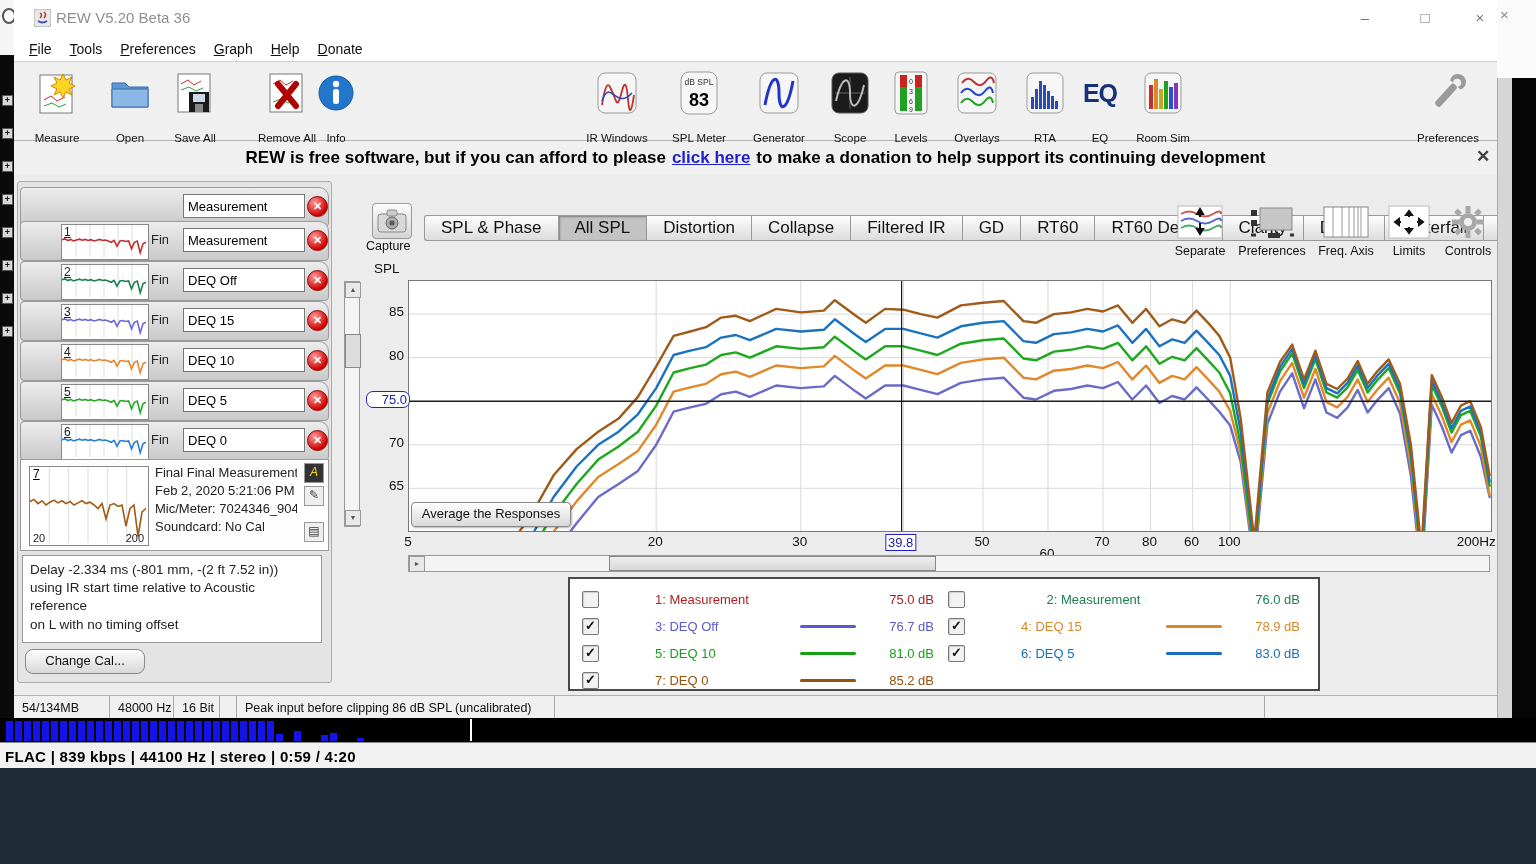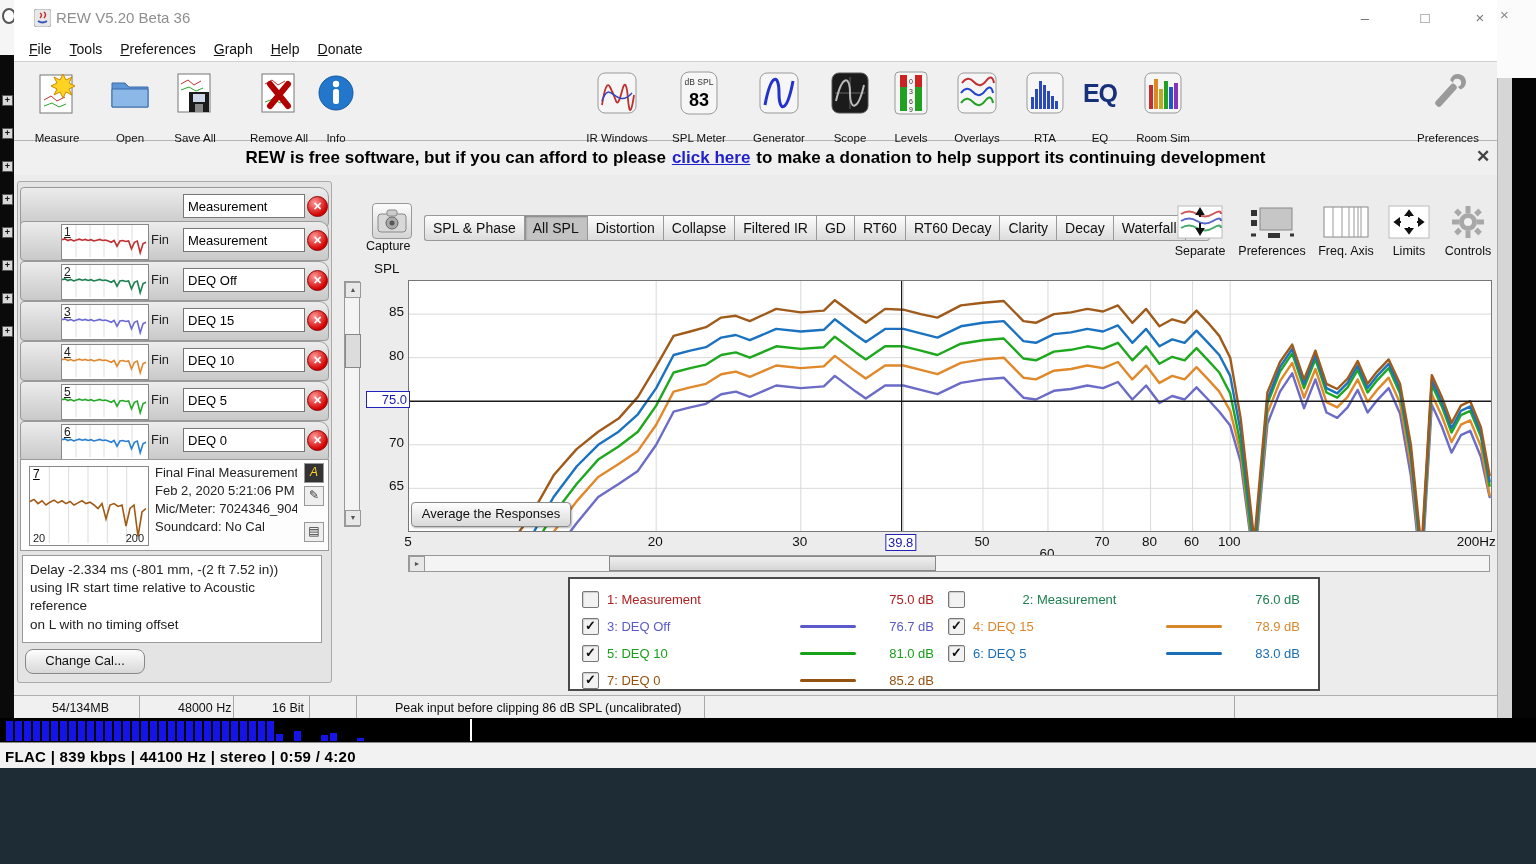--- a/index.html
+++ b/index.html
@@ -46,21 +46,21 @@
   .sel-line{position:absolute;left:134px;font-size:13px;color:#222;width:142px;white-space:nowrap;overflow:hidden;}
   .sel-ico{position:absolute;left:283px;width:18px;height:18px;border:1px solid #999;background:#eee;text-align:center;font-size:12px;line-height:17px;color:#333;}
   #notes-box{left:8px;top:380px;width:300px;height:88px;background:#fff;border:1px solid #999;position:absolute;
     font-size:13.5px;color:#222;padding:5px 7px;box-sizing:border-box;white-space:pre-line;line-height:1.35;}
   #changecal{left:11px;top:474px;width:118px;height:23px;position:absolute;background:linear-gradient(#fdfdfd,#d8d8d8);
     border:1px solid #888;border-radius:8px;font-size:13px;color:#111;text-align:center;line-height:22px;}
   
   #capture-btn{left:358px;top:28px;width:38px;height:34px;position:absolute;background:linear-gradient(#fcfcfc,#d5d5d5);border:1px solid #999;border-radius:4px;display:flex;align-items:center;justify-content:center;}
   #capture-lab{left:352px;top:64px;position:absolute;font-size:12.5px;color:#111;}
   #tabs-row{left:410px;top:40px;position:absolute;display:flex;}
-  .gtab{height:24px;line-height:24px;padding:0 8px;font-size:14px;color:#111;background:linear-gradient(#fdfdfd,#dcdcdc);
+  .gtab{height:24px;line-height:24px;padding:0 16px;font-size:17px;color:#111;background:linear-gradient(#fdfdfd,#dcdcdc);
     border:1px solid #999;border-right:none;white-space:nowrap;}
   .gtab:first-child{border-radius:3px 0 0 3px;}
   .gtab:last-child{border-right:1px solid #999;border-radius:0 3px 3px 0;}
   .gtab.active{background:#c3c3c3;box-shadow:inset 1px 1px 2px rgba(0,0,0,.35);}
   .gtool{position:absolute;top:28px;text-align:center;width:72px;}
   .gtool .ic{height:38px;display:flex;align-items:center;justify-content:center;}
   .gtool .lb{font-size:12.5px;color:#111;margin-top:3px;white-space:nowrap;}
   #spl-title{left:360px;top:86px;position:absolute;font-size:13.5px;color:#111;}
   
   #vscroll{left:330px;top:106px;width:16px;height:246px;position:absolute;background:#f4f4f4;border:1px solid #999;box-sizing:border-box;}
@@ -77,26 +77,26 @@
   .cursor-lab{background:#fff;border:1px solid #2222bb;color:#1a1aa6;padding:0 2px;font-size:13px;}
   #ycur{position:absolute;left:352px;width:38px;text-align:right;}
   #avg-btn{left:396px;top:326px;width:158px;height:23px;position:absolute;background:linear-gradient(#fefefe,#d9d9d9);
     border:1px solid #888;border-radius:4px;font-size:13px;color:#111;text-align:center;line-height:22px;box-shadow:1px 1px 2px rgba(0,0,0,.3);}
   
   #legend{left:554px;top:402px;width:748px;height:110px;position:absolute;background:#fff;border:2px solid #4a4a4a;}
   .lrow{position:absolute;height:24px;display:flex;align-items:center;width:352px;}
   .cb{width:15px;height:15px;border:1px solid #777;background:#f2f2f2;border-radius:2px;margin-right:8px;
       font-size:13px;line-height:14px;text-align:center;color:#111;box-shadow:inset 1px 1px 1px rgba(0,0,0,.15);}
   .cb.checked::before{content:"✓";font-weight:bold;}
-  .ll{flex:1;font-size:13px;}
+  .ll{flex:1;font-size:13px;margin-left:48px;}
   .lline{width:56px;height:3px;margin-right:14px;border-radius:2px;}
   .lval{width:64px;text-align:right;font-size:13px;}
   
   #statusbar{left:0;top:695px;width:1483px;height:23px;position:absolute;background:#f0f0f0;border-top:1px solid #b0b0b0;display:flex;font-size:12.5px;color:#111;}
-  .scell{border-right:1px solid #a8a8a8;display:flex;align-items:center;padding:0 8px;box-sizing:border-box;white-space:nowrap;overflow:hidden;margin-left:30px;}
+  .scell{border-right:1px solid #a8a8a8;display:flex;align-items:center;padding:0 8px;box-sizing:border-box;white-space:nowrap;overflow:hidden;}
   
   #spectrum-bar{left:0;top:718px;width:1536px;height:24px;background:#000;}
   #spectrum{position:absolute;left:6px;bottom:1px;height:22px;display:flex;align-items:flex-end;gap:2px;}
   #spec-sep{position:absolute;left:470px;top:1px;width:2px;height:22px;background:#fff;}
   #player-bar{left:0;top:742px;width:1536px;height:26px;background:#f2f2f2;border-top:1px solid #888;display:flex;align-items:center;}
   #player-text{margin-left:5px;font-size:15px;font-weight:bold;color:#000;letter-spacing:.3px;}
   
   #taskbar{left:0;top:768px;width:1536px;height:96px;background:#1d2c35;}
   
   #right-top{left:1497px;top:0;width:39px;height:78px;background:#fbfbfb;position:absolute;}
@@ -171,21 +171,21 @@
             <rect x="5" y="4" width="32" height="38" fill="#fff" stroke="#777"></rect>
         <path d="M8 14 L15 10 L21 15 L28 11" stroke="#c03030" fill="none"></path>
             <path d="M8 20 L16 17 L23 21 L30 18" stroke="#28a828" fill="none"></path>
         <rect x="16" y="22" width="20" height="20" fill="#1a1a1a"></rect>
             <rect x="20" y="24" width="12" height="8" fill="#cfd8e8"></rect>
             <rect x="22" y="34" width="8" height="8" fill="#888"></rect>
           </svg>
       </div>
         <div class="lb">Save All</div>
     </div>
-    <div class="tbtn" style="left:228px;width:74px">
+    <div class="tbtn" style="left:236px;width:74px">
       <div class="ic">
         <svg width="44" height="46">
             <rect x="5" y="4" width="32" height="38" fill="#fff" stroke="#777"></rect>
         <path d="M8 14 L15 10 L21 15 L28 11" stroke="#c03030" fill="none"></path>
             <path d="M8 32 L16 29 L23 33 L30 30" stroke="#28a828" fill="none"></path>
         <path d="M13 14 L31 36 M31 14 L13 36" stroke="#b00000" stroke-width="6" stroke-linecap="round"></path>
           </svg>
       </div>
         <div class="lb">Remove All</div>
     </div>
@@ -577,21 +577,21 @@
           <line x1="0" y1="120.20905923344948" x2="1082" y2="120.20905923344948" stroke="#1a1a1a" stroke-width="1.6"></line>
           <line x1="492.6009785583036" y1="0" x2="492.6009785583036" y2="250" stroke="#1a1a1a" stroke-width="1.2"></line>
         </svg>
       <div id="avg-btn" class="abs" style="left:2px;top:221px;position:absolute">Average the Responses</div>
     </div>
     <div id="yticks">
         <span class="ytick" style="top: 129.101px;">85</span>
         <span class="ytick" style="top: 172.655px;">80</span>
         <span class="ytick" style="top: 259.763px;">70</span>
         <span class="ytick" style="top: 303.317px;">65</span>
-        <span class="ytick cursor-lab" id="ycur" style="top: 216.209px;">75.0</span>
+        <span class="ytick cursor-lab" id="ycur" style="top: 216.209px; border-radius: 7px;">75.0</span>
       </div>
     <div id="xticks">
         <span class="xtick" style="left: 394px;">5</span>
         <span class="xtick" style="left: 641.194px;">20</span>
         <span class="xtick" style="left: 785.794px;">30</span>
         <span class="xtick" style="left: 967.967px;">50</span>
         <span class="xtick" style="left: 1032.99px; margin-top: 12px;">60</span>
         <span class="xtick" style="left: 1087.96px;">70</span>
         <span class="xtick" style="left: 1135.58px;">80</span>
         <span class="xtick" style="left: 1177.59px;">60</span>

